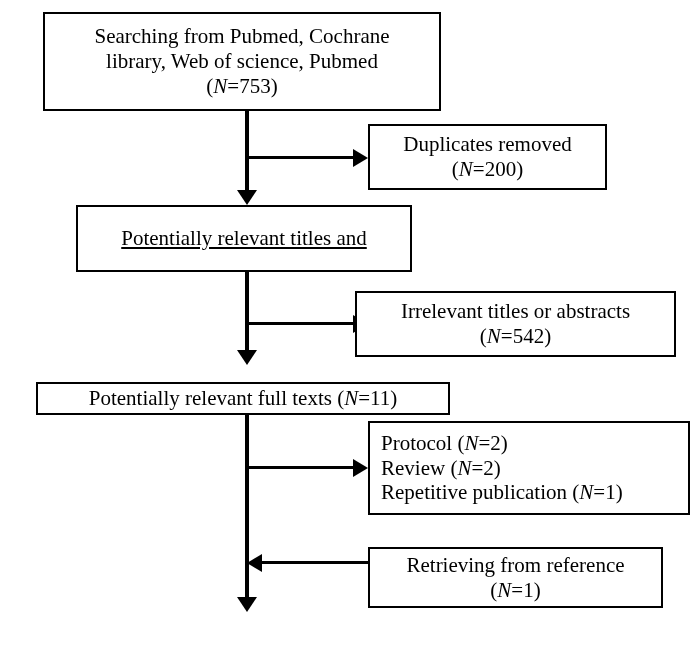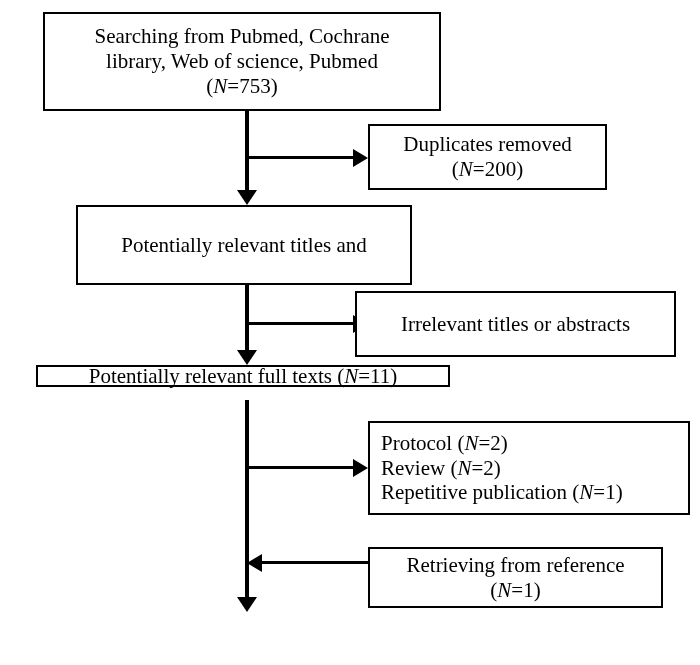--- a/index.html
+++ b/index.html
@@ -36,23 +36,23 @@
     font-size: 21px;
     line-height: 1.18;
     white-space: nowrap;
   }
   .box.left .ln { padding-left: 11px; }
   .box.center .ln { padding: 0 4px; }
 
   
   #box-search        { left: 43px;  top: 12px;  width: 398px; height: 99px; }
   #box-duplicates    { left: 368px; top: 124px; width: 239px; height: 66px; }
-  #box-titles        { left: 76px;  top: 205px; width: 336px; height: 80px; }
+  #box-titles        { left: 76px;  top: 205px; width: 336px; height: 67px; text-decoration: underline; }
   #box-irrelevant    { left: 355px; top: 291px; width: 321px; height: 66px; }
-  #box-fulltexts     { left: 36px;  top: 365px; width: 414px; height: 22px; }
+  #box-fulltexts     { left: 36px;  top: 382px; width: 414px; height: 33px; }
   #box-excluded      { left: 368px; top: 421px; width: 322px; height: 94px; }
   #box-retrieving    { left: 368px; top: 531px; width: 295px; height: 61px; margin-top: 16px; }
   #box-included      { left: 30px;  top: 612px; width: 435px; height: 36px; }
 
   
   .vline {
     position: absolute;
     width: 4px;
     background: #000000;
     z-index: 1;
@@ -122,20 +122,21 @@
     <span class="ln">Duplicates removed</span>
     <span class="ln">(<span class="n">N</span>=200)</span>
   </div>
 
   <div class="box center" id="box-titles">
     <span class="ln">Potentially relevant titles and</span>
   </div>
 
   <div class="box center" id="box-irrelevant">
     <span class="ln">Irrelevant titles or abstracts</span>
+    <span class="ln">(<span class="n">N</span>=542)</span>
   </div>
 
   <div class="box center" id="box-fulltexts">
     <span class="ln">Potentially relevant full texts (<span class="n">N</span>=11)</span>
   </div>
 
   <div class="box left" id="box-excluded">
     <span class="ln">Protocol (<span class="n">N</span>=2)</span>
     <span class="ln">Review (<span class="n">N</span>=2)</span>
     <span class="ln">Repetitive publication (<span class="n">N</span>=1)</span>

